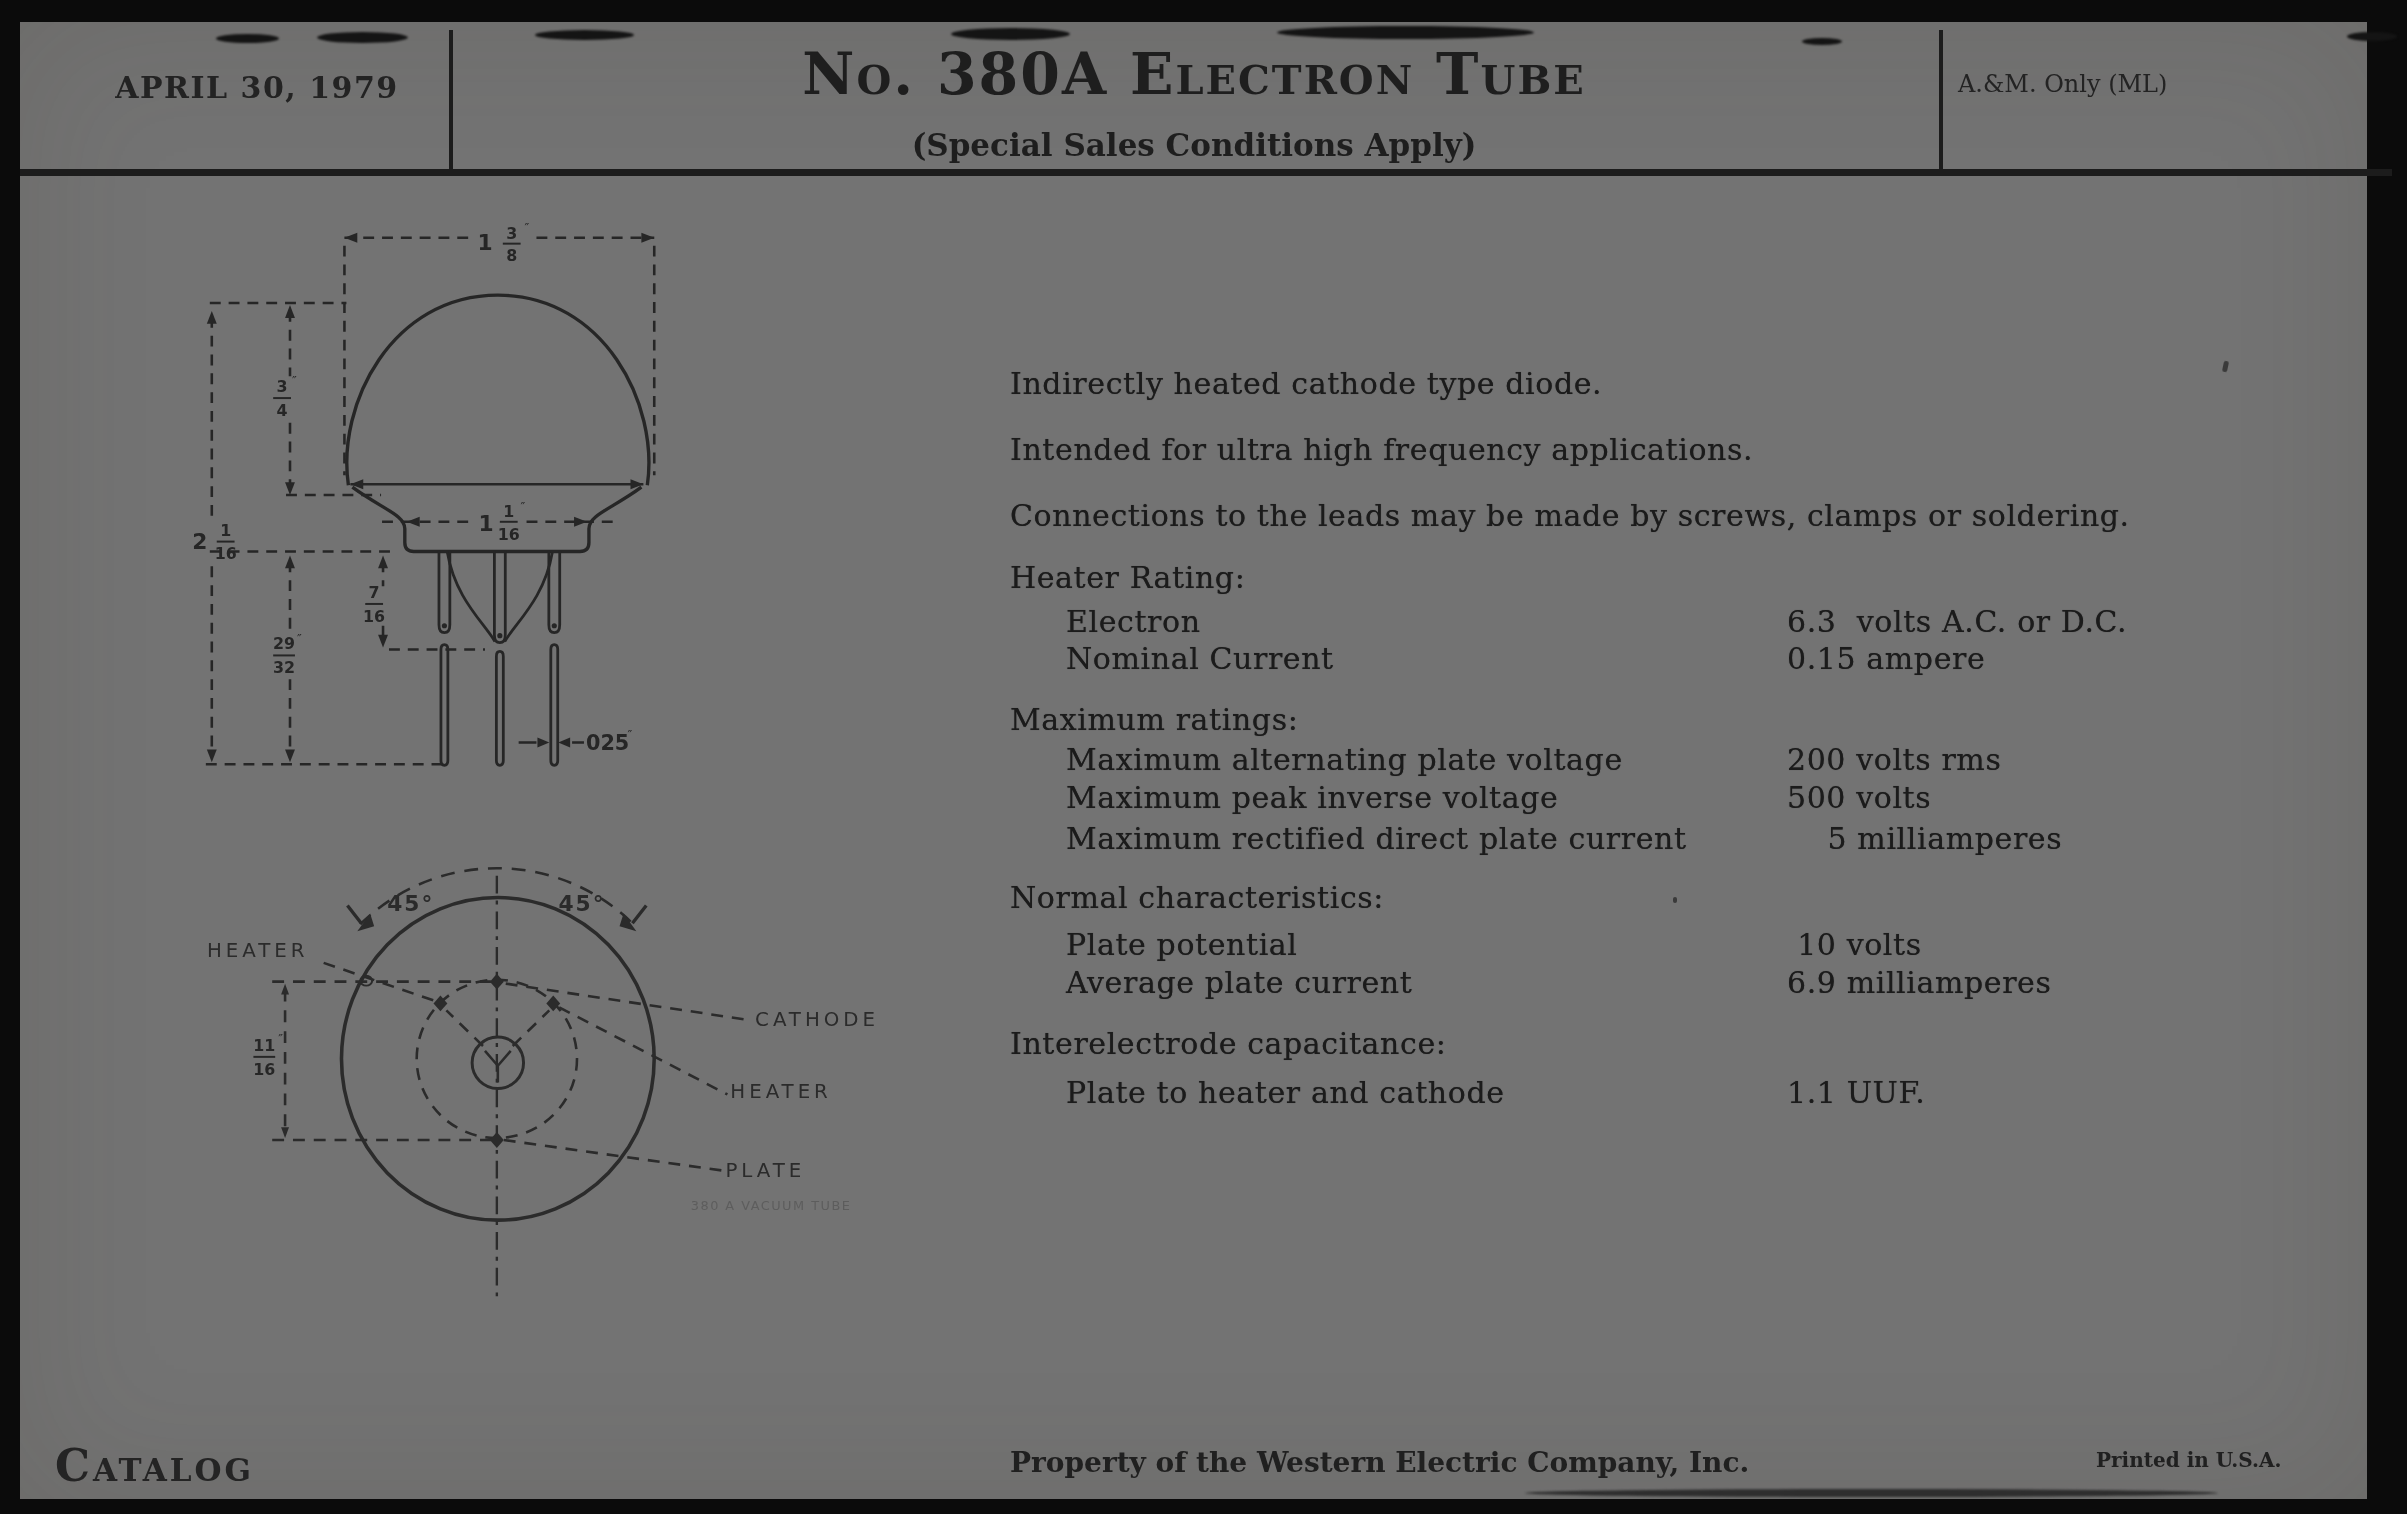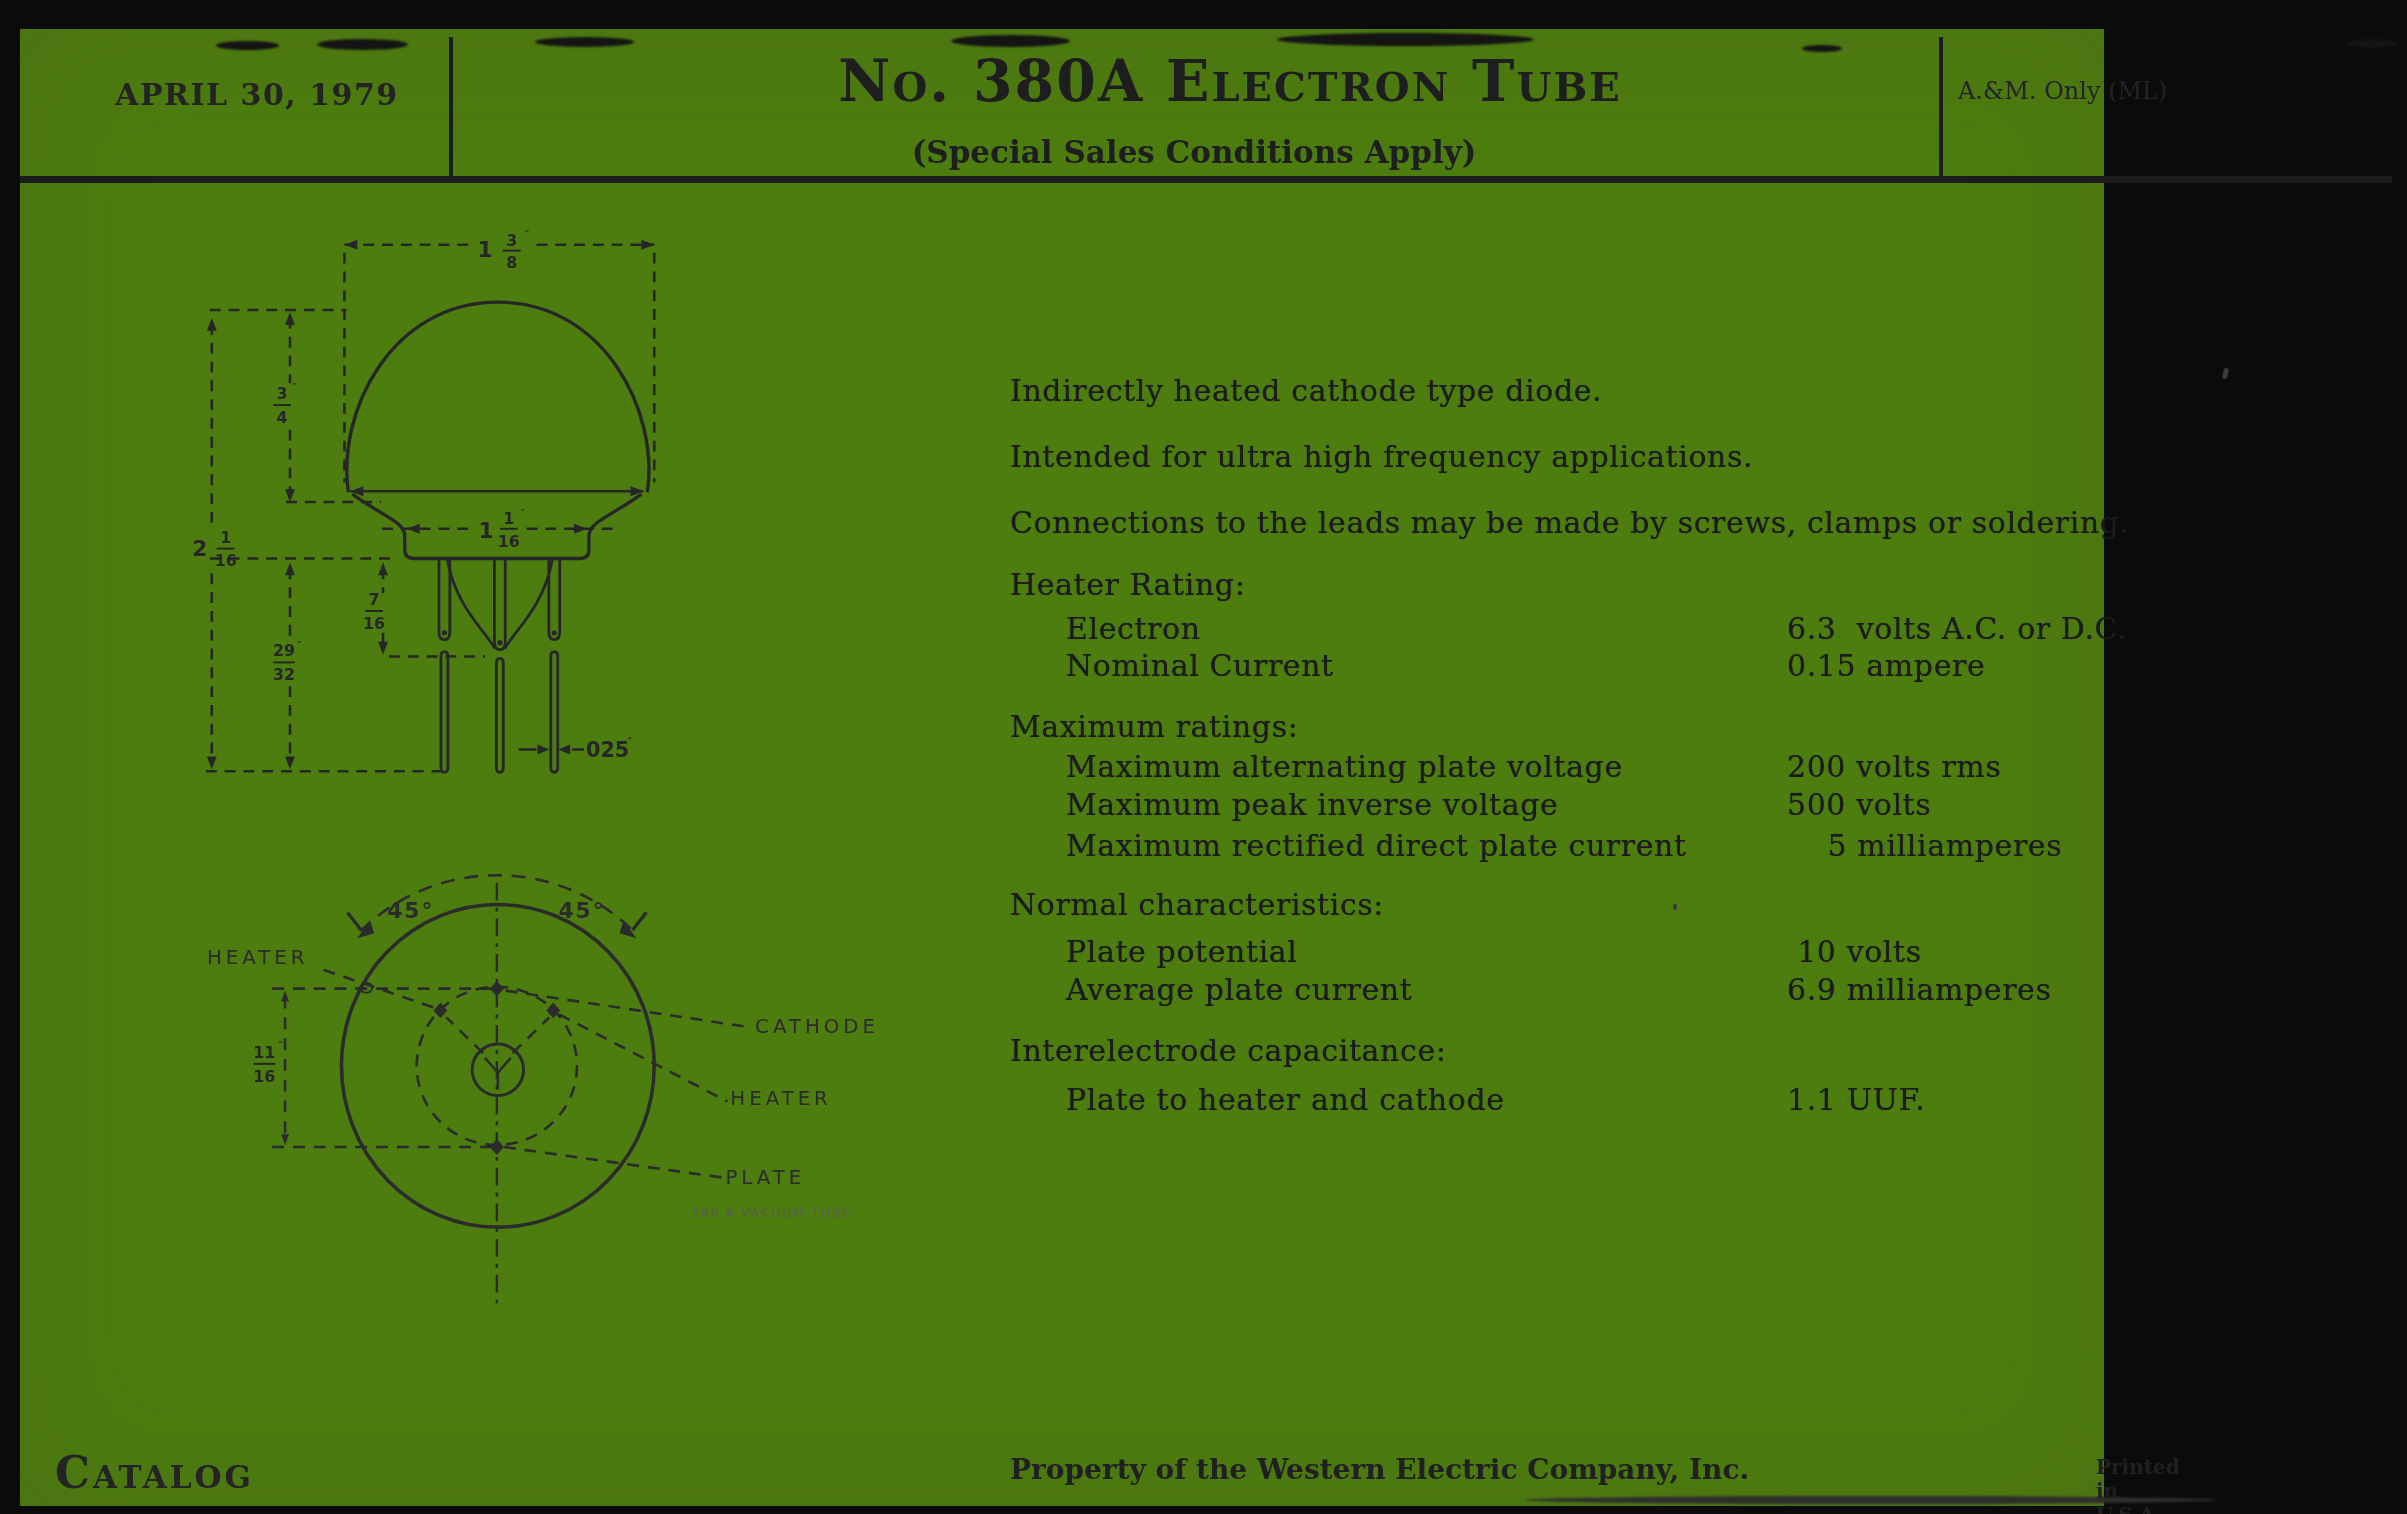--- a/index.html
+++ b/index.html
@@ -2,31 +2,31 @@
 <html><head>
 <meta charset="utf-8">
 <style>
   html,body{margin:0;padding:0;}
   body{
     width:2408px;height:1515px;position:relative;overflow:hidden;
     background:#0b0b0b;
     font-family:"DejaVu Serif","Liberation Serif",serif;
   }
   .page{
-    position:absolute;left:20px;top:29px;width:2084px;height:1477px;
-    background:#4d7c0f;
+    position:absolute;left:20px;top:22px;width:2347px;height:1477px;
+    background:#737373;
     box-shadow:inset 0 0 139px rgba(70,62,48,.14);
   }
   
   .hdr{position:absolute;left:0;top:0;width:2372px;height:147px;border-bottom:7px solid #1c1c1c;}
   .vrule{position:absolute;top:8px;height:139px;width:4px;background:#1c1c1c;}
   .h-date{position:absolute;left:59px;top:48px;width:356px;text-align:center;
     font-weight:bold;font-size:30px;letter-spacing:1.5px;color:#232323;}
   .h-title{position:absolute;left:429px;top:18px;width:1490px;text-align:center;
-    font-variant:small-caps;font-weight:bold;font-size:57px;letter-spacing:2px;color:#1e1e1e;margin-left:36px;}
+    font-variant:small-caps;font-weight:bold;font-size:57px;letter-spacing:2px;color:#1e1e1e;}
   .h-sub{position:absolute;left:429px;top:105px;width:1490px;text-align:center;
     font-weight:bold;font-size:31px;color:#1e1e1e;}
   .h-note{position:absolute;left:1938px;top:48px;width:416px;text-align:left;
     font-weight:normal;font-size:24px;color:#232323;}
   
   .tline{position:absolute;font-size:30px;color:#1b1b1b;letter-spacing:0.6px;
     white-space:pre;text-shadow:0 0 0.7px rgba(25,25,25,.75);}
   .row{position:absolute;left:0;width:2372px;height:40px;}
   .row .lbl{position:absolute;left:1046px;font-size:30px;color:#1b1b1b;letter-spacing:0.6px;
     white-space:pre;text-shadow:0 0 0.7px rgba(25,25,25,.75);}

